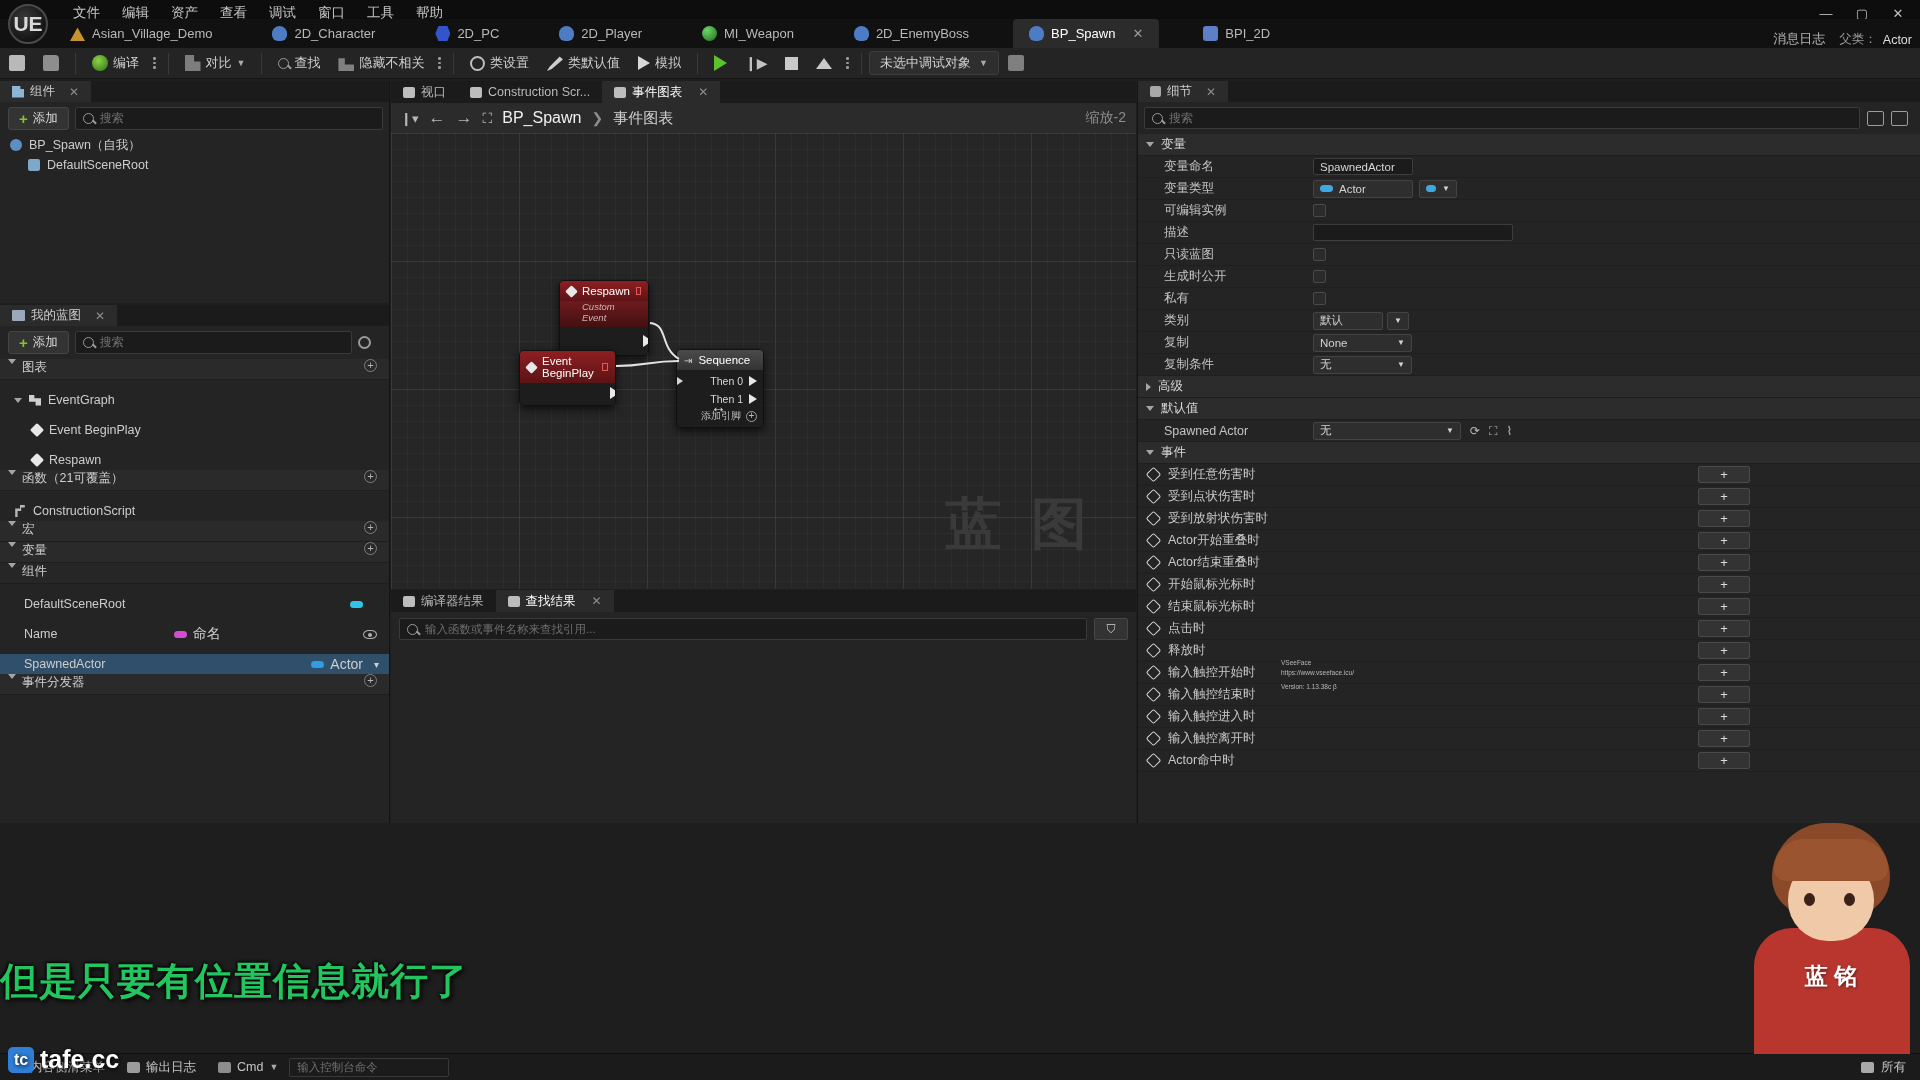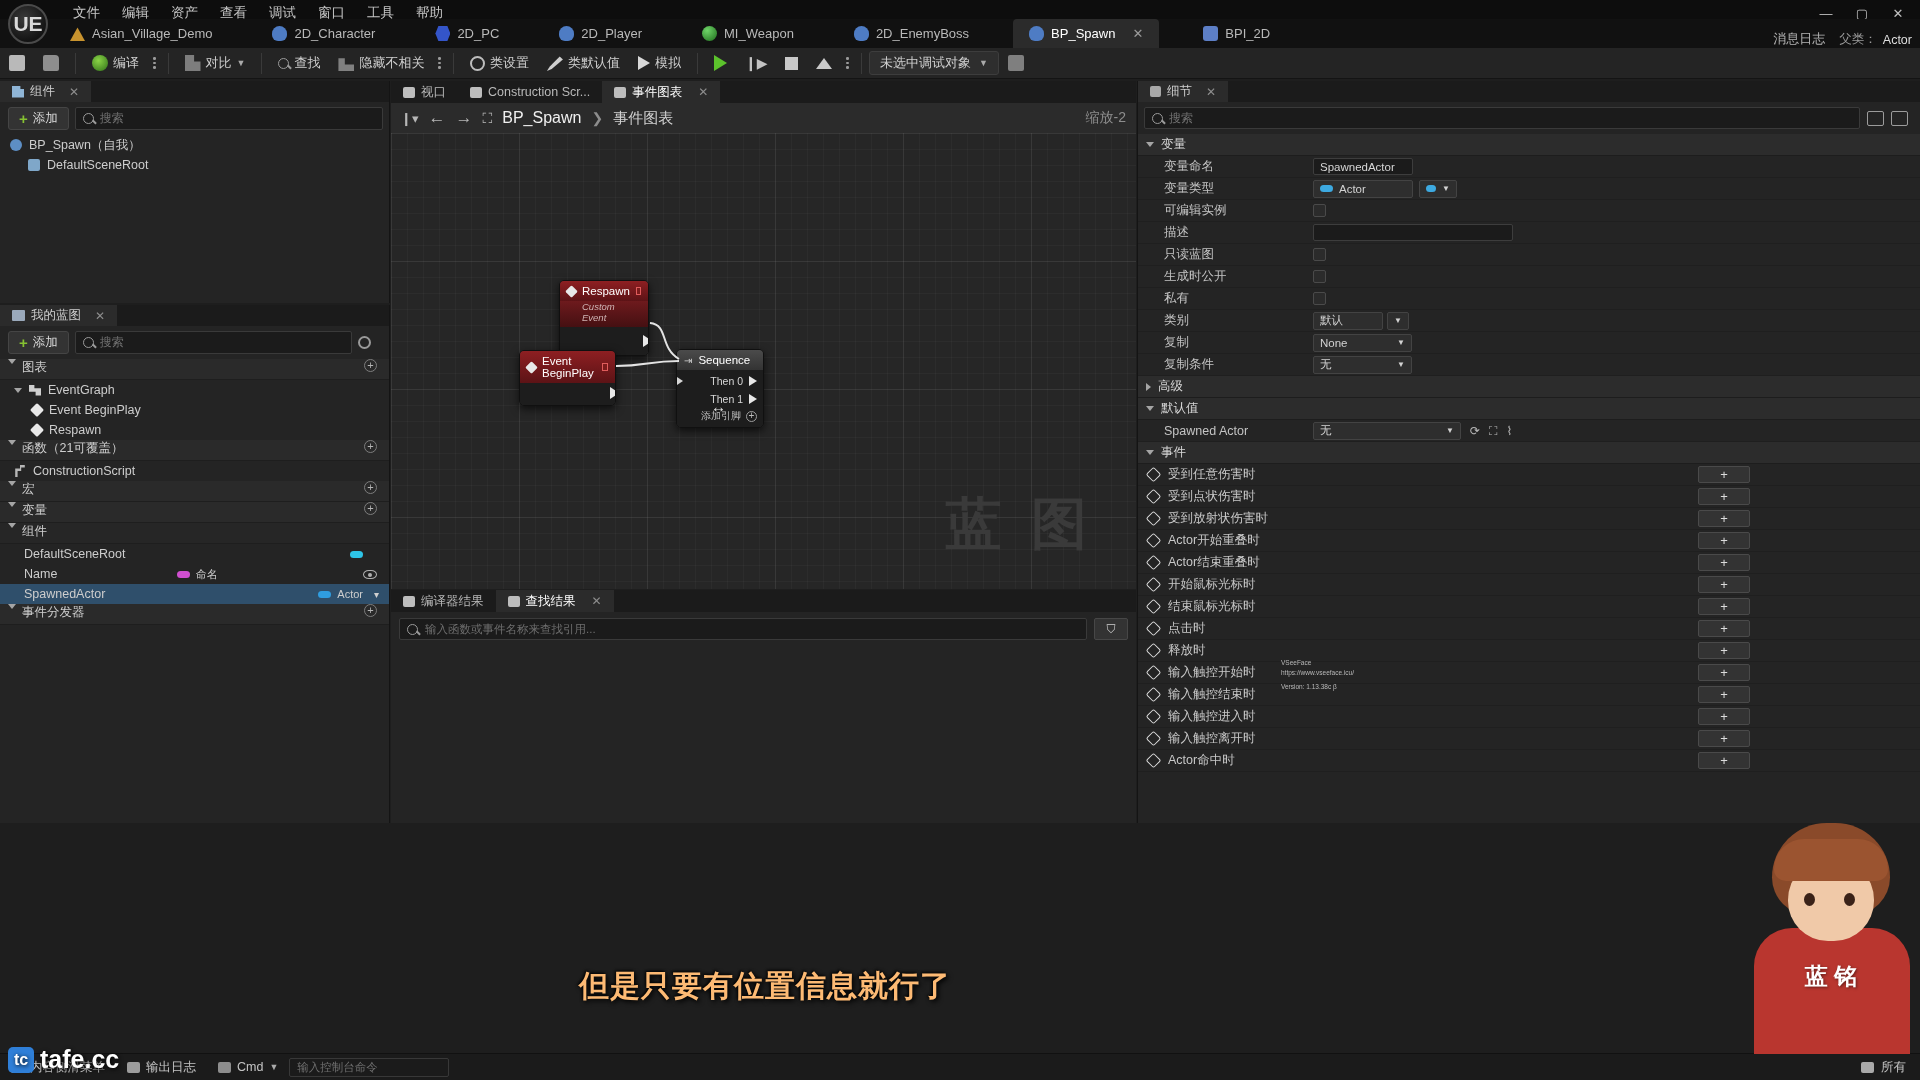--- a/index.html
+++ b/index.html
@@ -94,31 +94,31 @@
     background:#2a2a2a; font-size:12.5px; color:#cfcfcf; gap:6px;
     border-bottom:1px solid #1e1e1e; }
   .cat-row .plusc{ margin-left:auto; margin-right:12px; width:13px;height:13px;
     border:1px solid #7d7d7d;border-radius:50%;display:flex;align-items:center;
     justify-content:center;font-size:11px;color:#b5b5b5;line-height:1; }
   .caret{ width:0;height:0;border-left:4.5px solid transparent;
     border-right:4.5px solid transparent;border-top:5.5px solid #a5a5a5;flex:0 0 auto; }
   .caret.r{ border-top:4.5px solid transparent;border-bottom:4.5px solid transparent;
     border-left:5.5px solid #a5a5a5;border-right:0; }
   .item-row{ display:flex; align-items:center; gap:7px; height:20px; font-size:12.5px;
-    color:#cdcdcd; padding-left:14px; }
+    color:#cdcdcd; padding-left:14px;margin-top:10px; }
   .item-row.sel{ background:#2f4f6b; }
   .diamond{ width:10px;height:10px;background:#e8e8e8;transform:rotate(45deg);
     border-radius:1.5px;flex:0 0 auto; }
   .pill{ width:13px;height:7px;border-radius:4px;flex:0 0 auto; }
   .eye{ margin-left:auto; margin-right:12px; width:14px;height:9px;
     border:1.4px solid #b0b0b0;border-radius:50% / 60%; position:relative; }
   .eye::after{ content:'';position:absolute;width:4px;height:4px;background:#b0b0b0;
     border-radius:50%;left:4px;top:2px; }
   .vtype{ margin-left:auto; margin-right:26px; display:flex; align-items:center; gap:6px;
-    font-size:11px; color:#cdcdcd; }
+    font-size:14px; color:#cdcdcd; }
 
   
   .graph-wrap{ position:absolute; left:391px; top:81px; width:745px; height:508px;
     background:#242424; }
   .graph-tabs{ height:22px; background:#1b1b1b; display:flex; align-items:stretch; }
   .gt{ display:flex;align-items:center;gap:6px;padding:0 12px;font-size:12.5px;
     color:#b9b9b9; }
   .gt.active{ background:#2b2b2b; color:#ffffff; }
   .gt .x{ margin-left:10px; font-size:12px; color:#8e8e8e; }
   .graph-crumb{ height:30px; background:#2b2b2b; display:flex; align-items:center;
@@ -208,22 +208,22 @@
     background:#1b1b1b; border-top:1px solid #111; display:flex; align-items:center; gap:0; }
   .sbtn{ display:flex; align-items:center; gap:6px; padding:0 11px; height:27px;
     font-size:12.5px; color:#c4c4c4; }
   .cmdbox{ width:160px; height:19px; background:#1b1b1b; border:1px solid #383838;
     border-radius:2px; font-size:11.5px; color:#6e6e6e; padding:0 7px;
     display:flex; align-items:center; }
   .allsaved{ margin-left:auto; display:flex; align-items:center; gap:7px;
     padding:0 14px; font-size:12.5px; color:#c4c4c4; }
 
   
-  .subtitle{ position:absolute; left:0; bottom:73px; width:1530px; text-align:center;
-    font-size:30px; font-weight:bold; color:#fdba74;
+  .subtitle{ position:absolute; left:0; bottom:73px; width:1530px; text-align:left;
+    font-size:38px; font-weight:bold; color:#22c55e;
     text-shadow:2px 2px 5px #000, -1px -1px 3px #000; letter-spacing:1px; }
   .wm-brand{ position:absolute; left:8px; bottom:6px; display:flex; align-items:center;
     gap:6px; font-size:25px; font-weight:bold; color:#ffffff;
     text-shadow:1px 1px 4px #000; }
   .wm-brand .lg{ width:26px;height:26px;background:#2f7fd8;border-radius:5px;
     display:flex;align-items:center;justify-content:center;font-size:16px;color:#fff; }
   .vface{ position:absolute; left:1281px; top:658px; font-size:6.5px; color:#b9b9b9;
     line-height:1.5; }
   .avatar{ position:absolute; right:0px; bottom:27px; width:176px; height:230px; }
   .av-hair{ position:absolute; left:28px; top:0; width:118px; height:92px;

